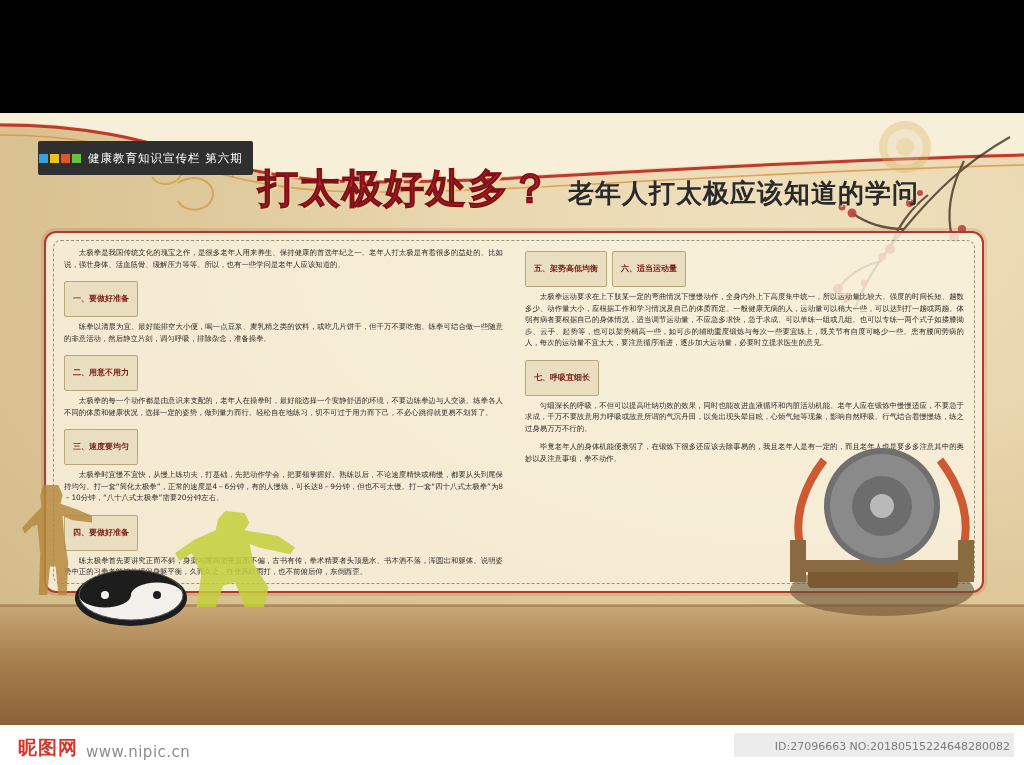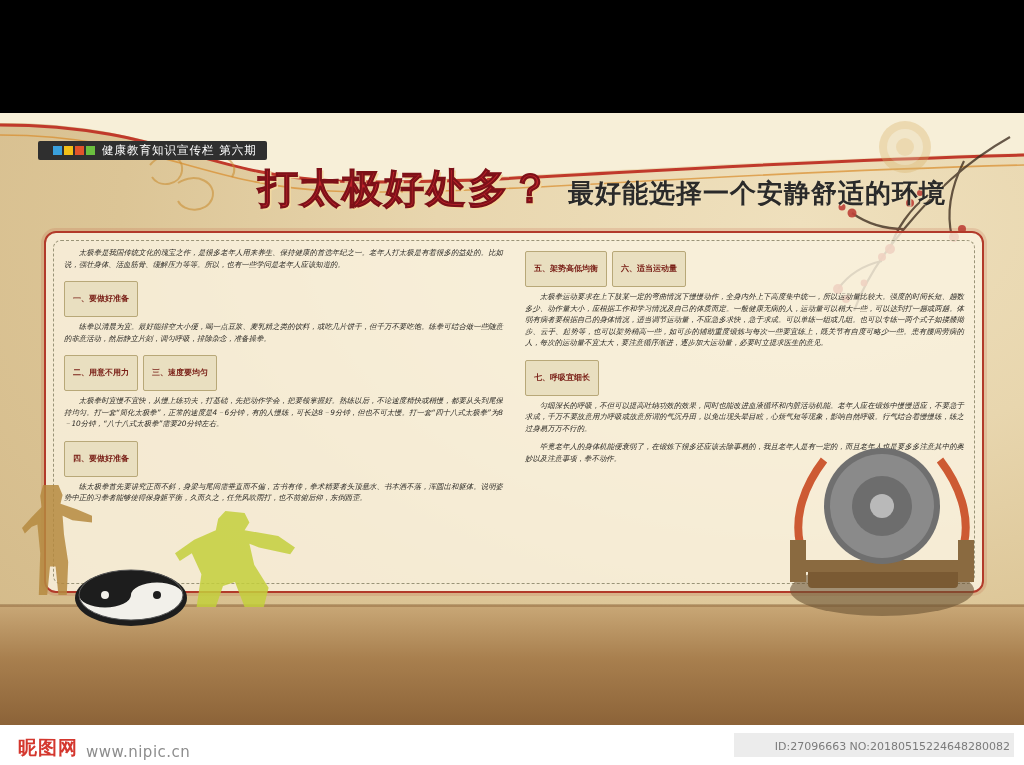--- a/index.html
+++ b/index.html
@@ -34,22 +34,22 @@
   }
   #topband .blackstrip{
     position:absolute;left:0;top:0;width:1024px;height:113px;background:#000;
   }
   
   .swoosh{
     position:absolute;left:0;top:0;width:1024px;height:120px;pointer-events:none;
   }
   
   .title-chip{
-    position:absolute;left:38px;top:28px;height:19px;display:flex;align-items:center;
-    background:#2f2f2f;color:#fff;font-size:11px;padding:0 10px 0 14px;border-radius:2px;
+    position:absolute;left:38px;top:28px;height:34px;display:flex;align-items:center;
+    background:#2f2f2f;color:#fff;font-size:11px;padding:0 10px 0 0;border-radius:2px;
     letter-spacing:1px;
   }
   .chip-squares{display:flex;margin-right:6px;}
   .chip-squares i{width:9px;height:9px;display:block;margin:0 1px;}
   .chip-sq1{background:#3aa0dc;}.chip-sq2{background:#f2c018;}
   .chip-sq3{background:#e2542b;}.chip-sq4{background:#6bbf3f;}
   .chip-text{font-family:"DejaVu Sans","Liberation Sans",sans-serif;font-size:11.5px;color:#fff;}
 
   
   .main-title{
@@ -77,21 +77,20 @@
   .panel-inner{
     position:absolute;inset:7px;border:1px dashed #9a9478;border-radius:8px;
   }
   .cols{
     position:absolute;inset:14px 18px;display:flex;gap:22px;
   }
   .col{flex:1;}
   p.body{
     font-size:7.4px;line-height:11.5px;color:#2d2b26;margin:0 0 7px 0;text-align:justify;
     text-indent:2em;
-    font-style:italic;
   }
   .sec-head{
     display:inline-block;background:#e9dfc0;border:1px solid #b8a878;
     color:#7a2017;font-weight:bold;font-size:8px;line-height:12px;
     padding:11px 8px;margin:4px 0 4px 0;border-radius:2px;
   }
   
   .yinyang{
     position:absolute;left:72px;bottom:95px;width:118px;height:70px;
   }
@@ -184,34 +183,35 @@
       <i class="chip-sq1"></i>
         <i class="chip-sq2"></i>
         <i class="chip-sq3"></i>
         <i class="chip-sq4"></i>
     </span>
     <span class="chip-text">健康教育知识宣传栏 第六期</span>
   </div>
 
   <div class="main-title">
     <span class="mt-red">打太极好处多？</span>
-    <span class="mt-sub">最好能选择一个安静舒适的环境</span>
+    <span class="mt-sub">老年人打太极应该知道的学问</span>
   </div>
 
   <div id="panel">
     <div class="panel-inner"></div>
     <div class="cols">
 
       <div class="col">
         <p class="body">太极拳是我国传统文化的瑰宝之作，是很多老年人用来养生、保持健康的首选年纪之一。老年人打太极是有着很多的益处的。比如说，强壮身体、活血筋骨、缓解压力等等。所以，也有一些学问是老年人应该知道的。</p>
 
         <div class="sec-head">一、要做好准备</div>
         <p class="body">练拳以清晨为宜。最好能排空大小便，喝一点豆浆、麦乳精之类的饮料，或吃几片饼干，但千万不要吃饱。练拳可结合做一些随意的非意活动，然后静立片刻，调匀呼吸，排除杂念，准备操拳。</p>
 
         <div class="sec-head">二、用意不用力</div>
+        <p class="body">太极拳的每一个动作都是由意识来支配的，老年人在操拳时，最好能选择一个安静舒适的环境，不要边练拳边与人交谈。练拳各人不同的体质和健康状况，选择一定的姿势，做到量力而行。轻松自在地练习，切不可过于用力而下己，不必心跳得就更易不划算了。</p>
 
         <div class="sec-head">三、速度要均匀</div>
         <p class="body">太极拳时宜慢不宜快，从慢上练功夫，打基础，先把动作学会，把要领掌握好。熟练以后，不论速度精快或稍慢，都要从头到尾保持均匀。打一套“简化太极拳”，正常的速度是4－6分钟，有的人慢练，可长达8－9分钟，但也不可太慢。打一套“四十八式太极拳”为8－10分钟，“八十八式太极拳”需要20分钟左右。</p>
 
         <div class="sec-head">四、要做好准备</div>
         <p class="body">练太极拳首先要讲究正而不斜，身梁与尾闾需垂直而不偏，古书有传，拳术精要者头顶悬水、书本酒不落，浑圆出和躯体。说明姿势中正的习拳者能够使得保身躯平衡，久而久之，任凭风吹雨打，也不前俯后仰，东倒西歪。</p>
       </div>
 
       <div class="col">
         <div class="sec-head">五、架势高低均衡</div>

